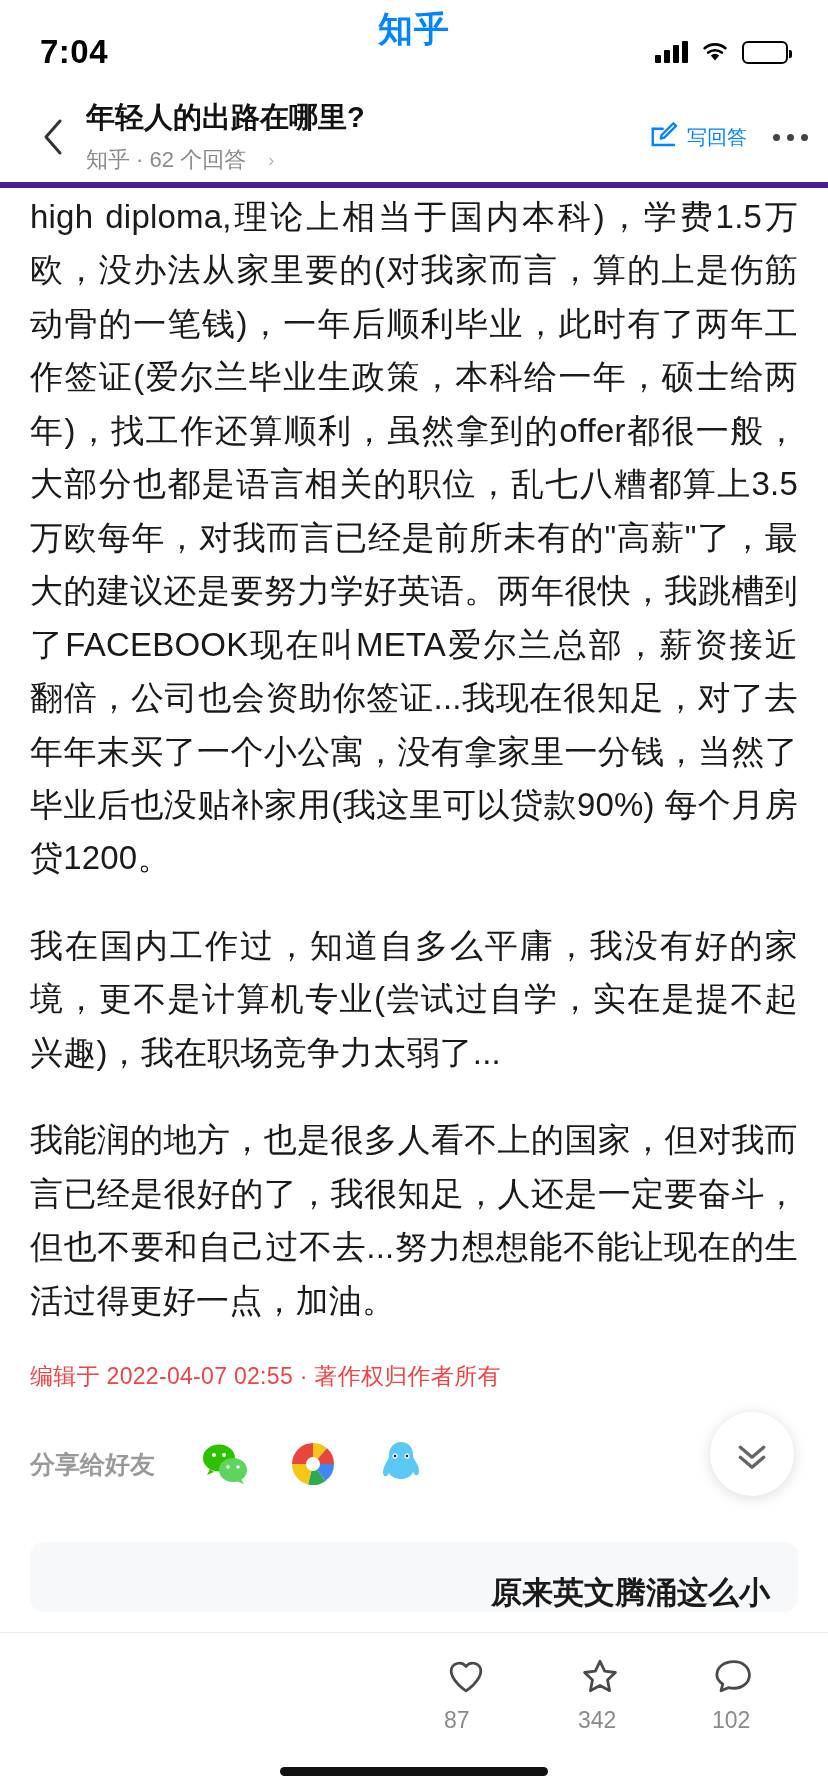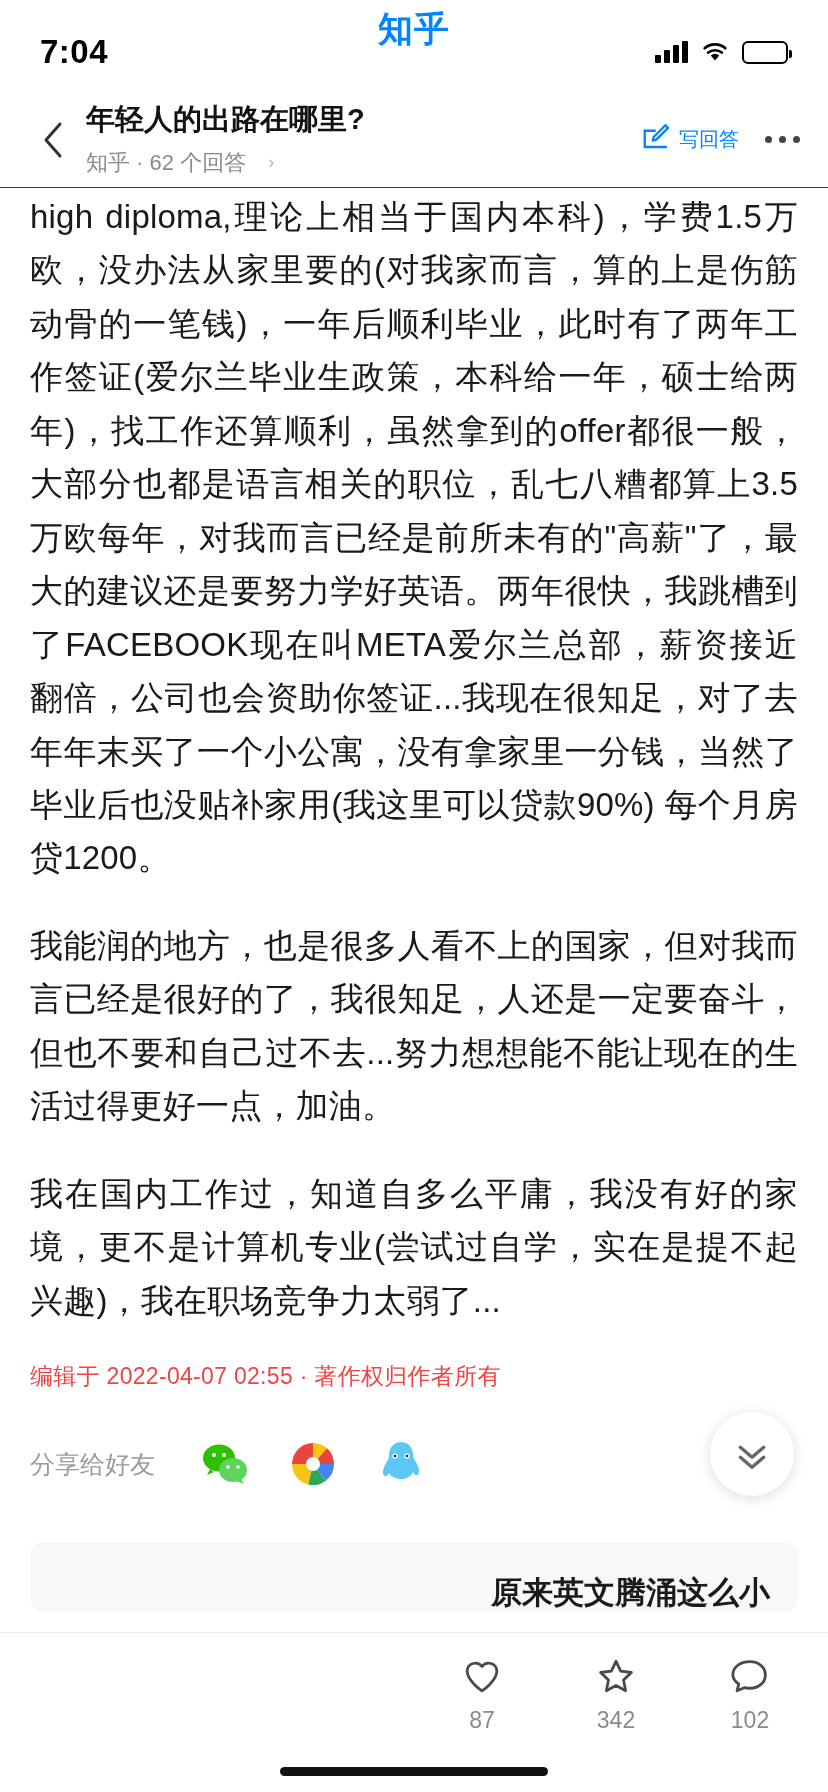--- a/index.html
+++ b/index.html
@@ -77,23 +77,23 @@
     position: absolute; left: 50%; top: 50%;
     transform: translate(-50%,-50%);
     font-size: 16px; color: #fff; line-height: 1;
   }
 
   
   .navbar {
     flex: 0 0 96px;
     display: flex;
     align-items: center;
-    padding: 0 20px 0 30px;
-    background: #ffffff;
-    border-bottom: 1px solid #4c1d95;
+    padding: 0 12px 0 30px;
+    background: #ffffff;
+    border-bottom: 6px solid #4c1d95;
   }
   .back-btn {
     width: 46px; height: 60px;
     display: flex; align-items: center; justify-content: center;
     flex: 0 0 46px;
   }
   .back-btn svg { display: block; }
   .nav-titles {
     flex: 1 1 auto;
     min-width: 0;
@@ -158,20 +158,21 @@
     font-size: 23px;
     color: #ef4444;
     letter-spacing: 0.3px;
   }
 
   .share-row {
     margin-top: 46px;
     display: flex;
     align-items: center;
     gap: 34px;
+    font-weight: bold;
   }
   .share-label { font-size: 25px; color: #9a9a9a; }
   .share-icons { display: flex; align-items: center; gap: 36px; margin-left: 10px;}
   .share-icons .ic { width: 52px; height: 52px; display:flex; align-items:center; justify-content:center;}
 
   .next-card {
     margin-top: 52px;
     background: #f7f8fa;
     border-radius: 14px;
     padding: 30px 28px 10px 28px;
@@ -230,21 +231,21 @@
     margin-left: auto;
     display: flex;
     align-items: flex-start;
     gap: 58px;
     padding-right: 10px;
   }
   .bar-action {
     width: 76px;
     display: flex;
     flex-direction: column;
-    align-items: center;
+    align-items: flex-start;
     gap: 6px;
   }
   .bar-action .cnt {
     font-size: 23px;
     color: #8a8a8a;
   }
 
   .home-indicator {
     position: absolute;
     bottom: 16px;
@@ -311,22 +312,22 @@
     <div class="more-btn">
         <i></i>
         <i></i>
         <i></i>
       </div>
   </div>
 
   <div class="content">
     <div class="answer-body">
       <p>high diploma,理论上相当于国内本科)，学费1.5万欧，没办法从家里要的(对我家而言，算的上是伤筋动骨的一笔钱)，一年后顺利毕业，此时有了两年工作签证(爱尔兰毕业生政策，本科给一年，硕士给两年)，找工作还算顺利，虽然拿到的offer都很一般，大部分也都是语言相关的职位，乱七八糟都算上3.5万欧每年，对我而言已经是前所未有的"高薪"了，最大的建议还是要努力学好英语。两年很快，我跳槽到了FACEBOOK现在叫META爱尔兰总部，薪资接近翻倍，公司也会资助你签证...我现在很知足，对了去年年末买了一个小公寓，没有拿家里一分钱，当然了毕业后也没贴补家用(我这里可以贷款90%) 每个月房贷1200。</p>
+      <p>我在国内工作过，知道自多么平庸，我没有好的家境，更不是计算机专业(尝试过自学，实在是提不起兴趣)，我在职场竞争力太弱了...</p>
       <p>我能润的地方，也是很多人看不上的国家，但对我而言已经是很好的了，我很知足，人还是一定要奋斗，但也不要和自己过不去...努力想想能不能让现在的生活过得更好一点，加油。</p>
-      <p>我在国内工作过，知道自多么平庸，我没有好的家境，更不是计算机专业(尝试过自学，实在是提不起兴趣)，我在职场竞争力太弱了...</p>
     </div>
 
     <div class="meta-line">编辑于 2022-04-07 02:55 · 著作权归作者所有</div>
 
     <div class="share-row">
       <span class="share-label">分享给好友</span>
       <span class="share-icons">
         <span class="ic">
           <svg width="50" height="44" viewBox="0 0 50 44">
             <ellipse cx="19" cy="16" rx="16" ry="13.5" fill="#2dc100"></ellipse>

